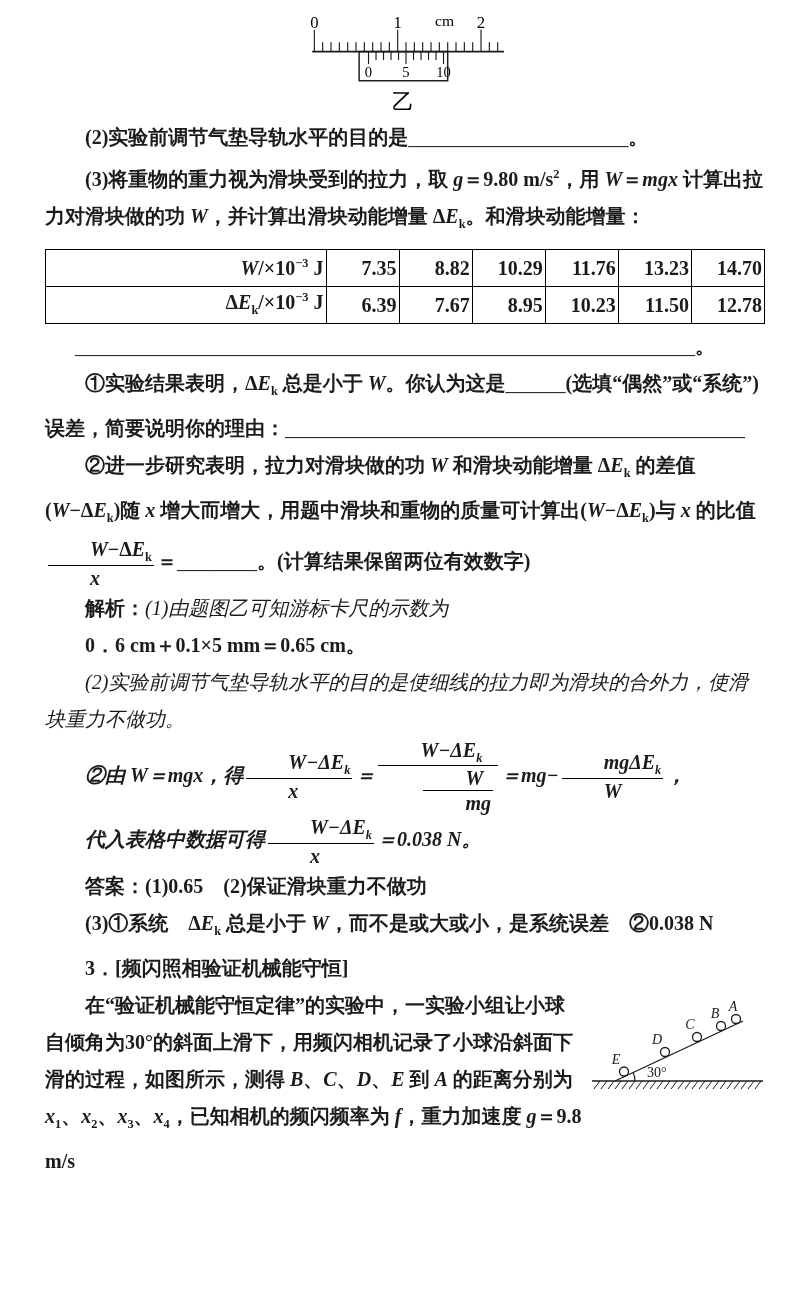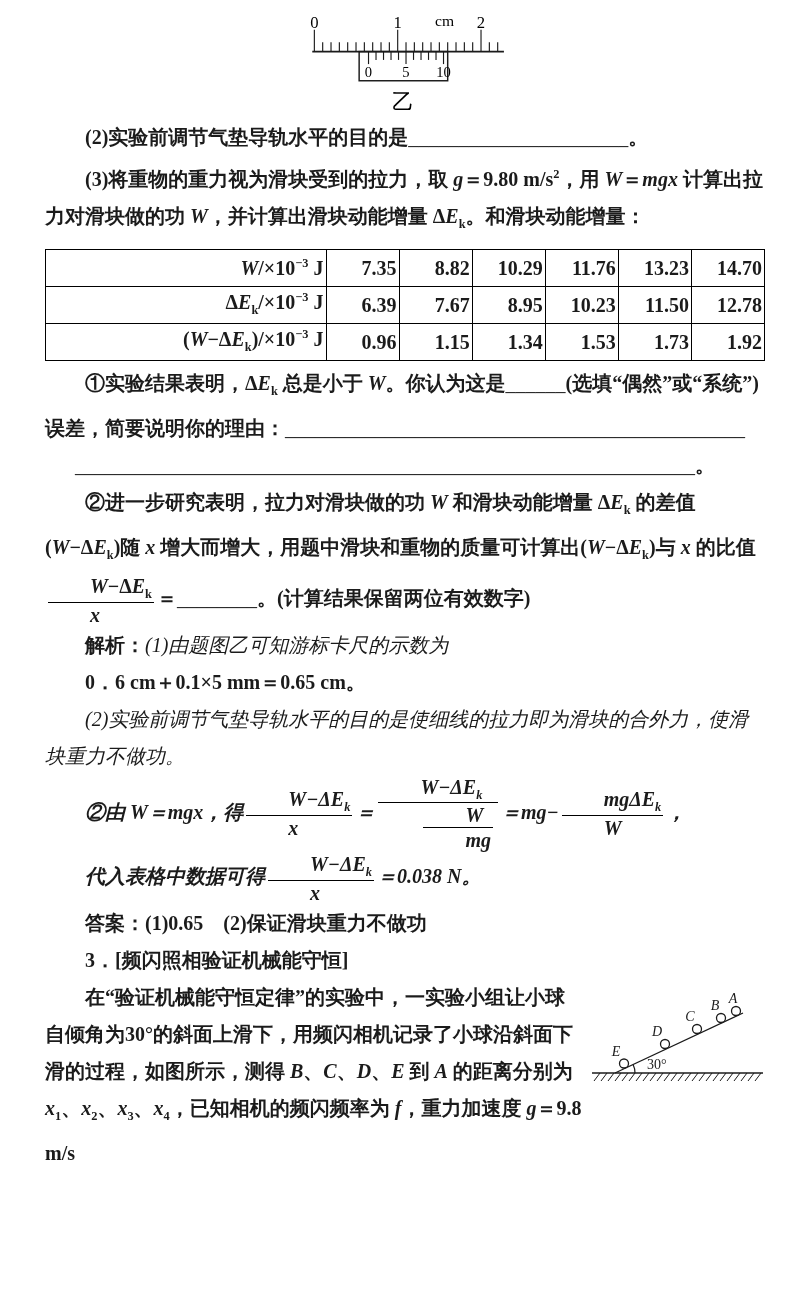--- a/index.html
+++ b/index.html
@@ -118,47 +118,39 @@
       </tr>
       <tr>
         <td><span>Δ</span><span class="s-i">E</span><span class="s-sub">k</span><span>/×10</span><span class="s-sup">−3</span><span> J</span></td>
         <td>6.39</td>
         <td>7.67</td>
         <td>8.95</td>
         <td>10.23</td>
         <td>11.50</td>
         <td>12.78</td>
       </tr>
-      <tr>
-        <td><span>(</span><span class="s-i">W</span><span>−Δ</span><span class="s-i">E</span><span class="s-sub">k</span><span>)/×10</span><span class="s-sup">−3</span><span> J</span></td>
-        <td>0.96</td>
-        <td>1.15</td>
-        <td>1.34</td>
-        <td>1.53</td>
-        <td>1.73</td>
-        <td>1.92</td>
-      </tr>
     </tbody>
   </table>
 
+  <p class="line q" style="text-indent:1.5em"><span class="s-bl">______________________________________________________________</span><span>。</span></p>
   <p class="line q"><span>①实验结果表明，Δ</span><span class="s-i">E</span><span class="s-sub">k</span><span> 总是小于 </span><span class="s-i">W</span><span>。你认为这是</span><span class="s-bl">______</span><span>(选填“偶然”或“系统”)误差，简要说明你的理由：</span><span class="s-bl">______________________________________________</span></p>
-  <p class="line q" style="text-indent:1.5em"><span class="s-bl">______________________________________________________________</span><span>。</span></p>
   <p class="line q"><span>②进一步研究表明，拉力对滑块做的功 </span><span class="s-i">W</span><span> 和滑块动能增量 Δ</span><span class="s-i">E</span><span class="s-sub">k</span><span> 的差值(</span><span class="s-i">W</span><span>−Δ</span><span class="s-i">E</span><span class="s-sub">k</span><span>)随 </span><span class="s-i">x</span><span> 增大而增大，用题中滑块和重物的质量可计算出(</span><span class="s-i">W</span><span>−Δ</span><span class="s-i">E</span><span class="s-sub">k</span><span>)与 </span><span class="s-i">x</span><span> 的比值</span><span class="frac"><span class="fnum"><span class="s-i">W</span><span>−Δ</span><span class="s-i">E</span><span class="s-sub">k</span></span><span class="fden"><span class="s-i">x</span></span></span><span>＝</span><span class="s-bl">________</span><span>。(计算结果保留两位有效数字)</span></p>
 
   <p class="line">
     <span class="lbl">解析：</span><span class="kai"><span>(1)由题图乙可知游标卡尺的示数为</span></span>
   </p>
   <p class="line q"><span>0．6 cm＋0.1×5 mm＝0.65 cm。</span></p>
   <p class="line kai"><span>(2)实验前调节气垫导轨水平的目的是使细线的拉力即为滑块的合外力，使滑块重力不做功。</span></p>
   <p class="line formula kai"><span>②由 </span><span class="s-i">W</span><span>＝</span><span class="s-i">mgx</span><span>，得</span><span class="frac"><span class="fnum"><span class="s-i">W</span><span>−Δ</span><span class="s-i">E</span><span class="s-sub">k</span></span><span class="fden"><span class="s-i">x</span></span></span><span>＝</span><span class="frac"><span class="fnum"><span class="s-i">W</span><span>−Δ</span><span class="s-i">E</span><span class="s-sub">k</span></span><span class="fden"><span class="frac"><span class="fnum"><span class="s-i">W</span></span><span class="fden"><span class="s-i">mg</span></span></span></span></span><span>＝</span><span class="s-i">mg</span><span>−</span><span class="frac"><span class="fnum"><span class="s-i">mg</span><span>Δ</span><span class="s-i">E</span><span class="s-sub">k</span></span><span class="fden"><span class="s-i">W</span></span></span><span>，</span></p>
   <p class="line formula kai"><span>代入表格中数据可得</span><span class="frac"><span class="fnum"><span class="s-i">W</span><span>−Δ</span><span class="s-i">E</span><span class="s-sub">k</span></span><span class="fden"><span class="s-i">x</span></span></span><span>＝0.038 N。</span></p>
 
   <p class="line q">
     <span class="lbl">答案：</span><span><span>(1)0.65　(2)保证滑块重力不做功</span></span>
   </p>
+  <p class="line q"><span>(3)①系统　Δ</span><span class="s-i">E</span><span class="s-sub">k</span><span> 总是小于 </span><span class="s-i">W</span><span>，而不是或大或小，是系统误差　②0.038 N</span></p>
 
   <p class="line q">3．[频闪照相验证机械能守恒]</p>
 
   <div class="q3block">
     <figure class="fig-incline">
       <svg width="175" height="105" viewBox="0 0 175 105">
         <line x1="2" y1="88" x2="173" y2="88" stroke="#1b1b1b" stroke-width="1.5"></line>
         <g id="ground-hatch" stroke="#1b1b1b" stroke-width="1">
             <line x1="10" y1="88" x2="4" y2="96"></line>
             <line x1="17" y1="88" x2="11" y2="96"></line>

